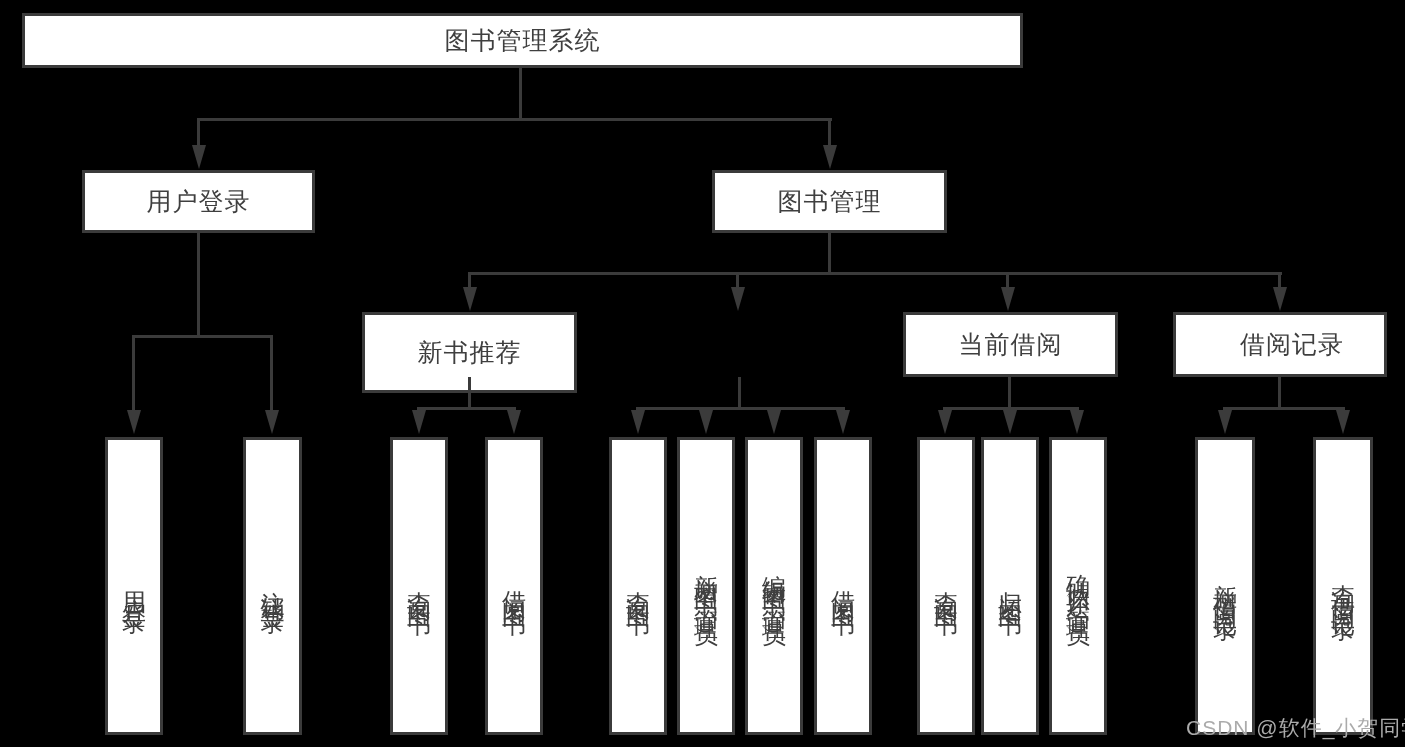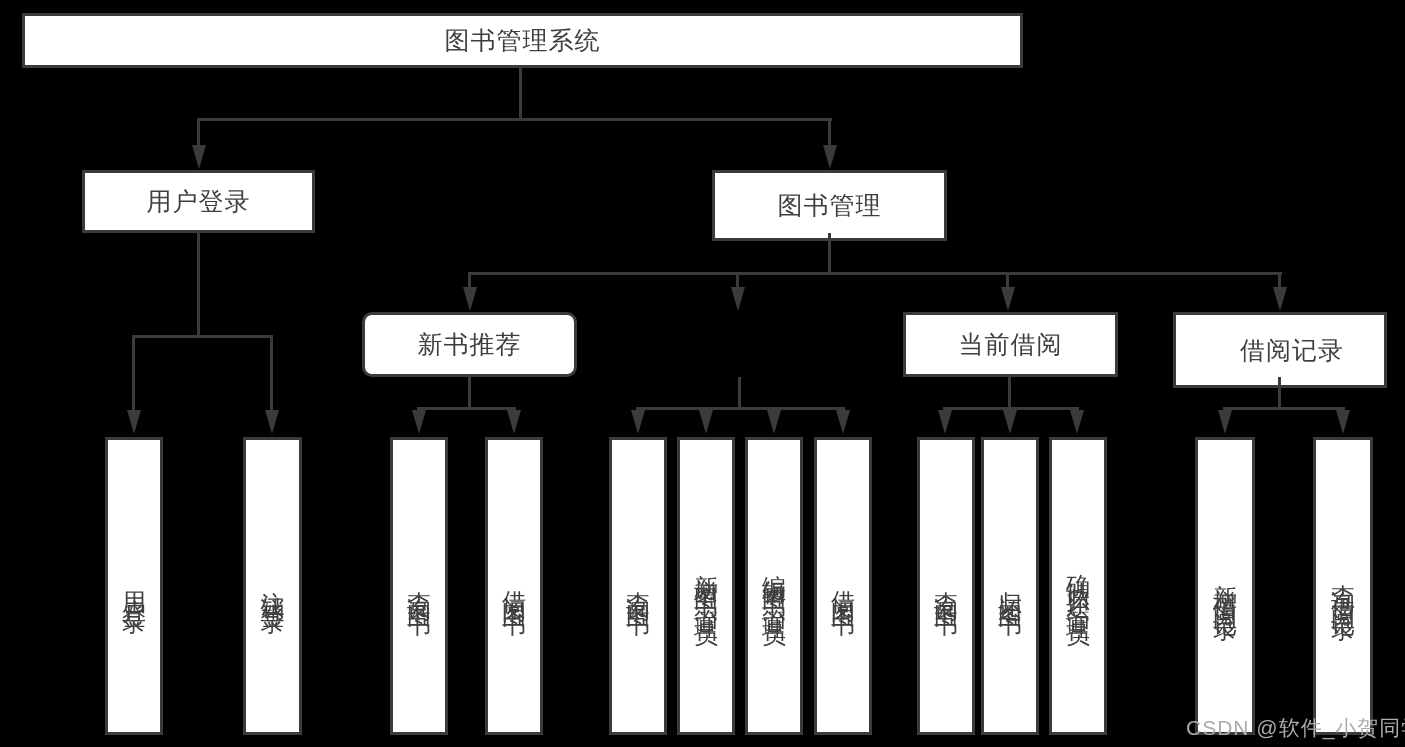--- a/index.html
+++ b/index.html
@@ -62,43 +62,43 @@
   <div class="node" style="left:22px; top:13px; width:1001px; height:55px;">图书管理系统</div>
 
   <div class="line" style="left:519px; top:68px; width:3px; height:52px;"></div>
   <div class="line" style="left:197px; top:118px; width:635px; height:3px;"></div>
   <div class="line" style="left:197px; top:118px; width:3px; height:32px;"></div>
   <div class="arrow" style="left:192px; top:145px;"></div>
   <div class="line" style="left:828px; top:118px; width:3px; height:32px;"></div>
   <div class="arrow" style="left:823px; top:145px;"></div>
 
   <div class="node" style="left:82px; top:170px; width:233px; height:63px;">用户登录</div>
-  <div class="node" style="left:712px; top:170px; width:235px; height:71px;">图书管理</div>
+  <div class="node" style="left:712px; top:170px; width:235px; height:63px;">图书管理</div>
 
   <div class="line" style="left:197px; top:233px; width:3px; height:104px;"></div>
   <div class="line" style="left:132px; top:335px; width:141px; height:3px;"></div>
   <div class="line" style="left:132px; top:335px; width:3px; height:78px;"></div>
   <div class="arrow" style="left:127px; top:410px;"></div>
   <div class="line" style="left:270px; top:335px; width:3px; height:78px;"></div>
   <div class="arrow" style="left:265px; top:410px;"></div>
 
   <div class="line" style="left:828px; top:233px; width:3px; height:42px;"></div>
   <div class="line" style="left:468px; top:272px; width:814px; height:3px;"></div>
   <div class="line" style="left:468px; top:272px; width:3px; height:18px;"></div>
   <div class="arrow" style="left:463px; top:287px;"></div>
   <div class="line" style="left:736px; top:272px; width:3px; height:18px;"></div>
   <div class="arrow" style="left:731px; top:287px;"></div>
   <div class="line" style="left:1006px; top:272px; width:3px; height:18px;"></div>
   <div class="arrow" style="left:1001px; top:287px;"></div>
   <div class="line" style="left:1278px; top:272px; width:3px; height:18px;"></div>
   <div class="arrow" style="left:1273px; top:287px;"></div>
 
-  <div class="node" style="left:362px; top:312px; width:215px; height:65px;border-radius:10px;">新书推荐</div>
+  <div class="node" style="left:362px; top:312px; width:215px; height:81px;">新书推荐</div>
   <div class="node" style="left:903px; top:312px; width:215px; height:65px;">当前借阅</div>
-  <div class="node" style="left:1173px; top:312px; width:214px; height:76px;padding-left:24px;">借阅记录</div>
+  <div class="node" style="left:1173px; top:312px; width:214px; height:65px;padding-left:24px;">借阅记录</div>
 
   <div class="line" style="left:468px; top:377px; width:3px; height:32px;"></div>
   <div class="line" style="left:417px; top:407px; width:99px; height:3px;"></div>
   <div class="arrow" style="left:412px; top:410px;"></div>
   <div class="arrow" style="left:507px; top:410px;"></div>
 
   <div class="line" style="left:738px; top:377px; width:3px; height:32px;"></div>
   <div class="line" style="left:636px; top:407px; width:209px; height:3px;"></div>
   <div class="arrow" style="left:631px; top:410px;"></div>
   <div class="arrow" style="left:699px; top:410px;"></div>

